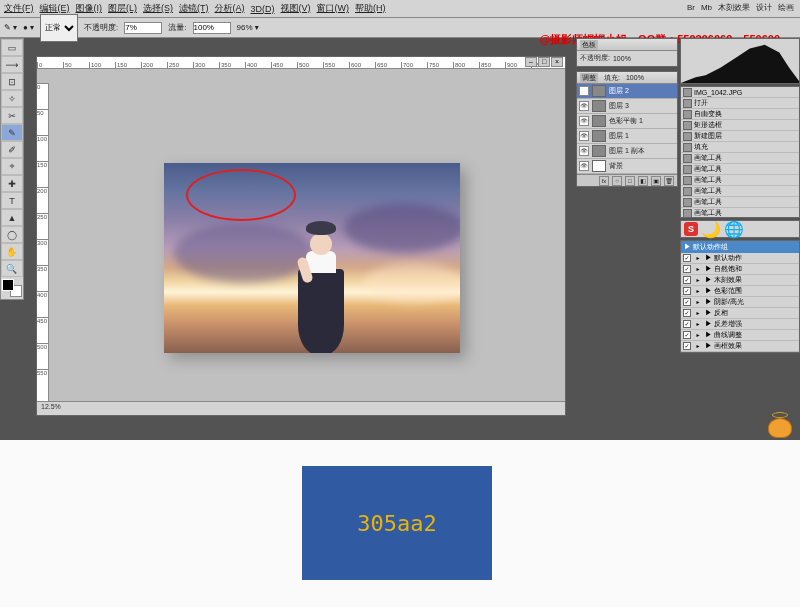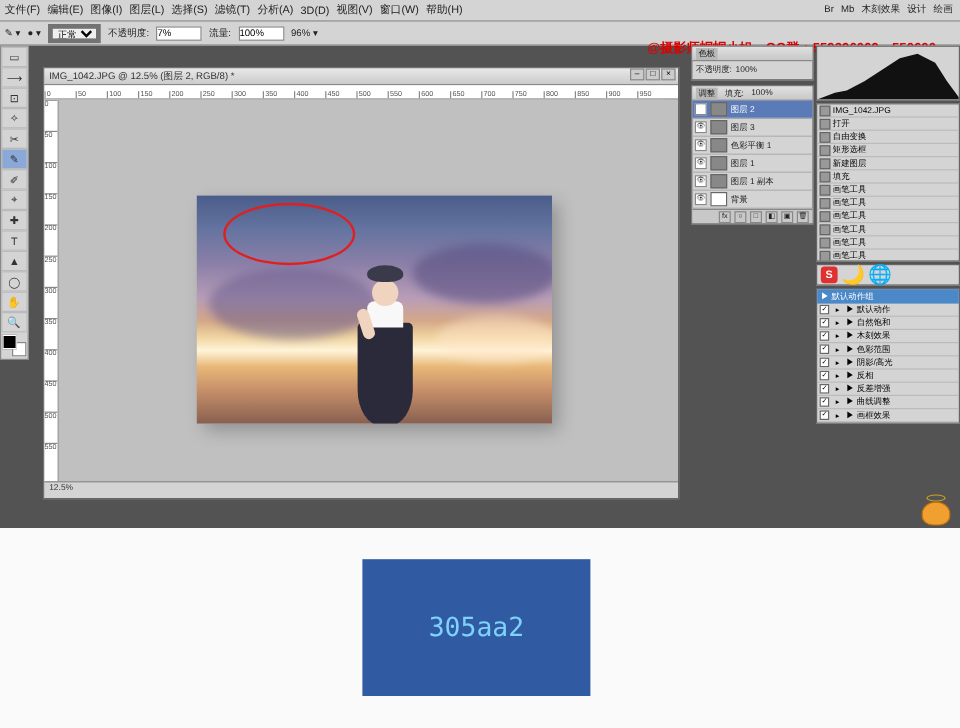--- a/index.html
+++ b/index.html
@@ -1,27 +1,27 @@
 <!DOCTYPE html>
 <html><head>
 <meta charset="utf-8">
 <style>
   * { margin: 0; padding: 0; box-sizing: border-box; font-family: "Microsoft YaHei", Arial, sans-serif; }
   body { background: #fafafa; width: 800px; height: 607px; overflow: hidden; }
   
   .app-shell { position: absolute; top: 0; left: 0; width: 800px; height: 440px; background: #535353; }
   
   
-  .menubar { height: 18px; background: #d4d4d4; border-bottom: 1px solid #888; display: flex; align-items: center; padding: 0 4px; font-size: 9px; color: #222; }
+  .menubar { height: 18px; background: #d4d4d4; border-bottom: 1px solid #888; display: flex; align-items: center; padding: 0 4px; font-size: 9px; color: #222; text-decoration: underline; }
   .menubar span { margin-right: 6px; cursor: default; }
   .watermark { position: absolute; top: 32px; right: 20px; font-size: 11px; color: #d00; font-weight: bold; }
   
   .optbar { height: 20px; background: #d4d4d4; border-bottom: 1px solid #888; display: flex; align-items: center; padding: 0 4px; font-size: 8px; color: #222; gap: 6px; }
   .optbar input { font-size: 8px; width: 38px; height: 12px; border: 1px solid #888; }
-  .optbar select { font-size: 8px; height: 16px; border: 4px solid #737373; }
+  .optbar select { font-size: 8px; height: 28px; border: 1px solid #737373; }
   .topright { position: absolute; top: 2px; right: 6px; font-size: 8px; color: #222; display: flex; gap: 6px; align-items: center; }
   
   
   .toolbox { position: absolute; top: 38px; left: 0; width: 24px; background: #d4d4d4; border: 1px solid #888; display: flex; flex-direction: column; }
   .toolbox .tool { width: 22px; height: 17px; border: 1px solid #bbb; display: flex; align-items: center; justify-content: center; font-size: 9px; color: #333; background: #d4d4d4; cursor: pointer; }
   .toolbox .tool.active { background: #8aa8d8; }
   .toolbox .swatch { width: 20px; height: 18px; position: relative; margin: 2px auto; }
   .toolbox .fg { position: absolute; width: 12px; height: 12px; background: #000; border: 1px solid #fff; top: 0; left: 0; }
   .toolbox .bg { position: absolute; width: 12px; height: 12px; background: #fff; border: 1px solid #888; bottom: 0; right: 0; }
   
@@ -83,21 +83,21 @@
   .act-panel .abody .arow { display: flex; align-items: center; height: 11px; padding: 0 2px; gap: 3px; border-bottom: 1px solid #bbb; }
   .act-panel .abody .chk { width: 8px; height: 8px; border: 1px solid #666; background: #fff; font-size: 6px; text-align: center; line-height: 6px; }
   .act-panel .abody .tgl { width: 8px; height: 8px; font-size: 6px; text-align: center; }
   
   .cartoon { position: absolute; bottom: 2px; right: 4px; width: 32px; height: 26px; }
   .cartoon .body { position: absolute; bottom: 0; left: 4px; width: 24px; height: 20px; background: #f0a030; border-radius: 50% 50% 40% 40%; border: 1px solid #c07010; }
   .cartoon .halo { position: absolute; top: 0; left: 8px; width: 16px; height: 6px; border: 1px solid #d0a020; border-radius: 50%; }
   
   
   .color-block { position: absolute; top: 466px; left: 302px; width: 190px; height: 114px; background: #305aa2; display: flex; align-items: center; justify-content: center; }
-  .color-block .code { font-size: 22px; color: #7dd3fc; font-family: monospace; }
+  .color-block .code { font-size: 22px; color: #eab308; font-family: monospace; }
 </style>
 </head>
 <body>
 
 <div class="app-shell">
 
   <div class="menubar">
     <span>文件(F)</span>
     <span>编辑(E)</span>
     <span>图像(I)</span>
@@ -146,21 +146,20 @@
     <div class="tool">◯</div>
     <div class="tool">✋</div>
     <div class="tool">🔍</div>
     <div class="swatch">
       <div class="bg"></div>
       <div class="fg"></div>
     </div>
   </div>
 
   <div class="docwin">
-    <div class="titlebar">IMG_1042.JPG @ 12.5% (图层 2, RGB/8) *</div>
     <div class="winbtns">
       <div>–</div>
       <div>□</div>
       <div>×</div>
     </div>
     <div class="ruler-h">
       <span>0</span>
         <span>50</span>
         <span>100</span>
         <span>150</span>

